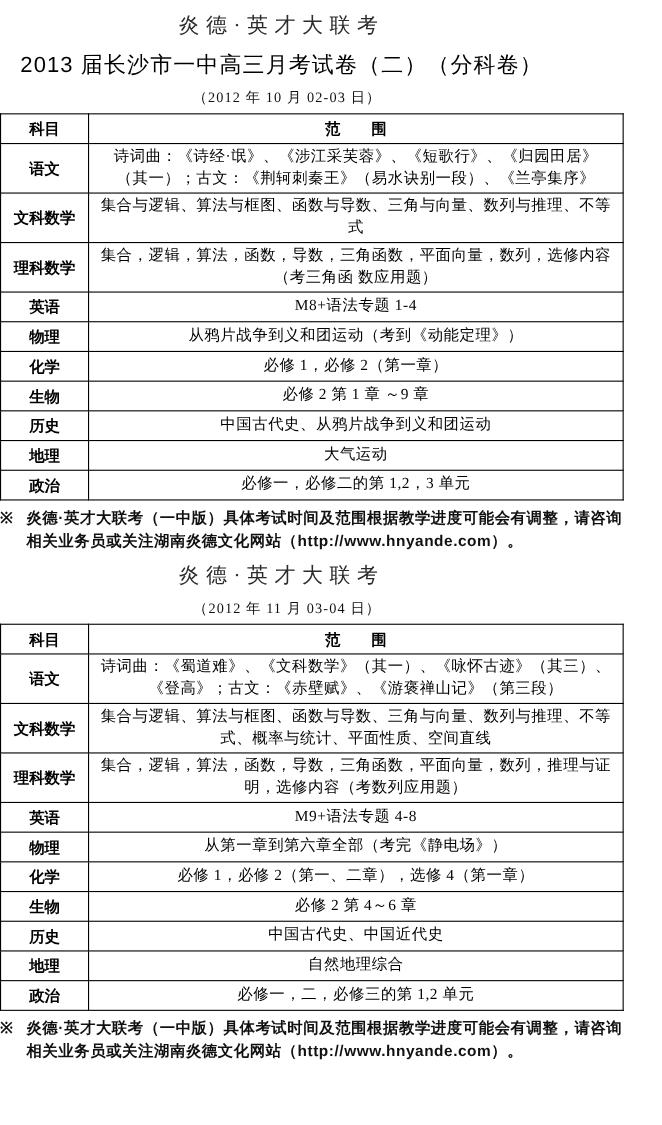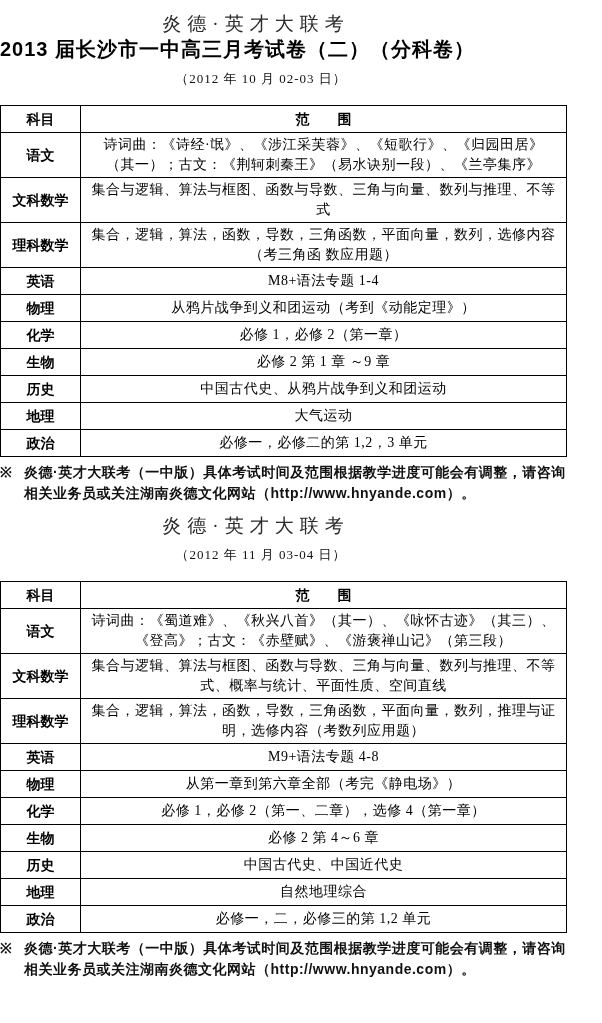--- a/index.html
+++ b/index.html
@@ -13,37 +13,39 @@
   .page { width: 512px; padding-top: 12px; }
 
   .brand {
     text-align: center;
     font-family: "Liberation Serif", serif;
     font-size: 19px; line-height: 24px;
     letter-spacing: 6px;
     color: #2b2b2b;
   }
   .exam-title {
+    margin-top: 10px;
+    text-align: center;
     font-family: "Liberation Sans", sans-serif;
-    font-weight: bold;
+    font-weight: normal;
     font-size: 20px; line-height: 26px;
     letter-spacing: 1px;
   }
   .exam-date {
     margin-top: 8px;
     text-align: center;
     font-size: 13px; line-height: 17px;
     letter-spacing: 1px;
     color: #111;
     padding-left: 10px;
   }
 
   table.schedule {
     width: 567px;
-    margin: 18px auto 0 auto;
+    margin: 6px auto 0 auto;
     border-collapse: collapse;
     table-layout: fixed;
   }
   table.schedule th, table.schedule td {
     border: 1px solid #000;
   }
   col.c-subject { width: 80px; }
   th.h-subject, th.h-range, td.subject {
     font-family: "Liberation Sans", sans-serif;
     font-weight: bold;
@@ -159,21 +161,21 @@
         </colgroup>
       <thead>
         <tr>
           <th class="h-subject">科目</th>
           <th class="h-range">范　　围</th>
         </tr>
       </thead>
       <tbody>
         <tr>
           <td class="subject">语文</td>
-          <td class="range">诗词曲：《蜀道难》、《秋兴八首》（其一）、《咏怀古迹》（其三）、《登高》；古文：《赤壁赋》、《游褒禅山记》（第三段）</td>
+          <td class="range">诗词曲：《蜀道难》、《文科数学》（其一）、《咏怀古迹》（其三）、《登高》；古文：《赤壁赋》、《游褒禅山记》（第三段）</td>
         </tr>
         <tr>
           <td class="subject">文科数学</td>
           <td class="range">集合与逻辑、算法与框图、函数与导数、三角与向量、数列与推理、不等式、概率与统计、平面性质、空间直线</td>
         </tr>
         <tr>
           <td class="subject">理科数学</td>
           <td class="range">集合，逻辑，算法，函数，导数，三角函数，平面向量，数列，推理与证明，选修内容（考数列应用题）</td>
         </tr>
         <tr>

